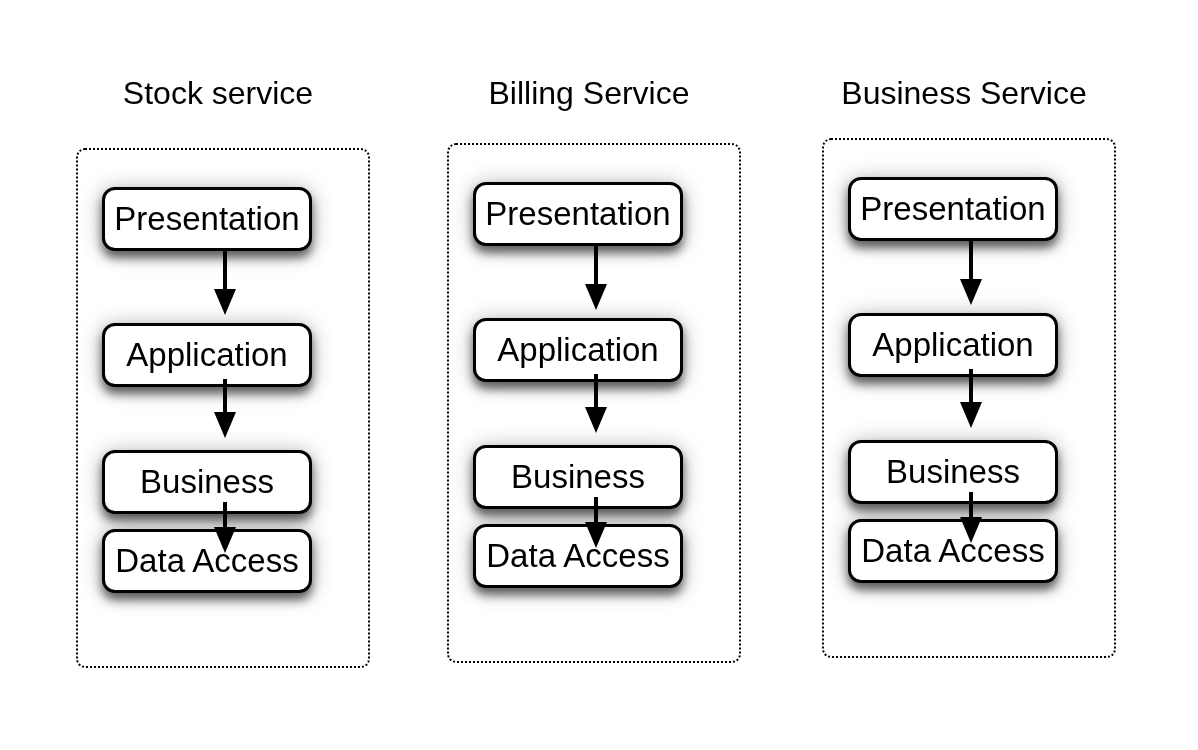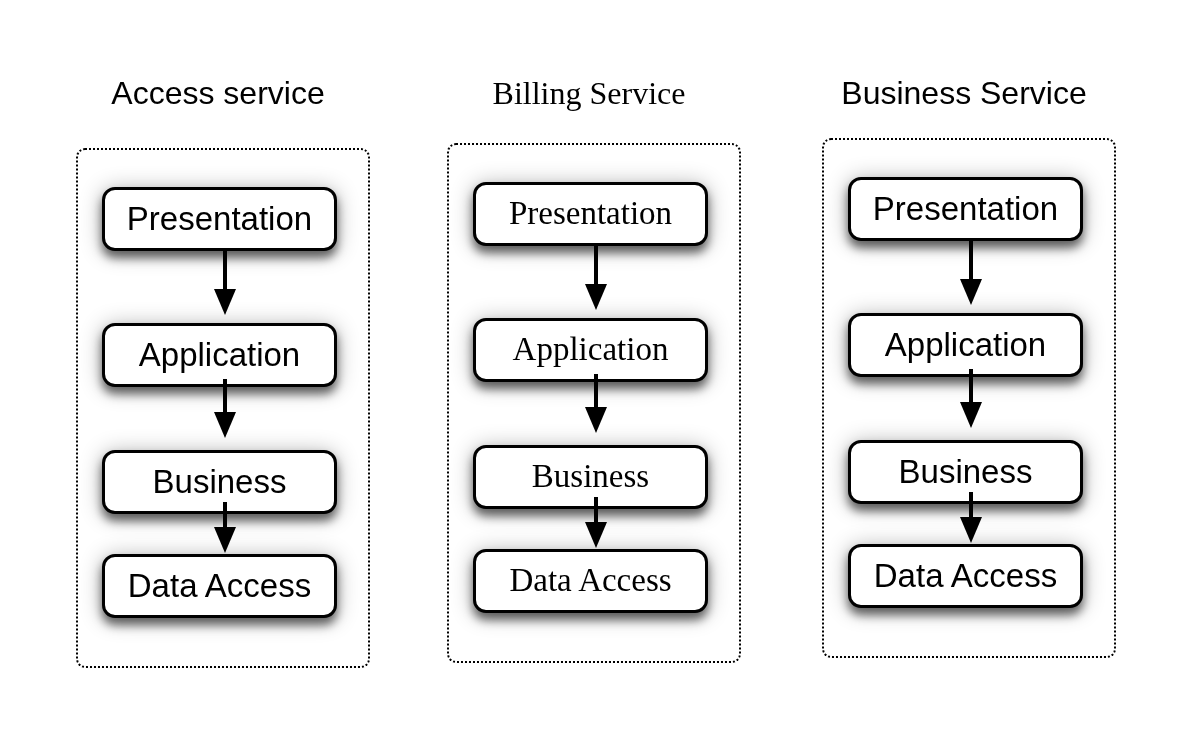--- a/index.html
+++ b/index.html
@@ -16,21 +16,21 @@
     width: 1198px;
     height: 750px;
     background: #ffffff;
   }
   .column {
     position: absolute;
     width: 300px;
     height: 610px;
   }
   .col-0 { left: 76px;  top: 75px; }
-  .col-1 { left: 447px; top: 70px; font-family: Liberation Serif, serif; }
+  .col-1 { left: 447px; top: 70px; }
   .col-2 { left: 822px; top: 65px; }
 
   .title {
     position: absolute;
     left: -8px;
     width: 300px;
     margin: 0;
     text-align: center;
     font-size: 32px;
     font-weight: normal;
@@ -48,35 +48,35 @@
     width: 294px;
     height: 520px;
     border: 2px dotted #000000;
     border-radius: 9px;
     box-sizing: border-box;
   }
 
   .layer-box {
     position: absolute;
     left: 24px;
-    width: 235px;
+    width: 210px;
     height: 64px;
     box-sizing: border-box;
     background: #ffffff;
     border: 3px solid #000000;
     border-radius: 13px;
     box-shadow: 0 7px 10px rgba(0,0,0,0.55), 0 2px 22px rgba(0,0,0,0.30);
     display: flex;
     align-items: center;
     justify-content: center;
   }
   .b-0 { top: 37px; }
   .b-1 { top: 173px; }
   .b-2 { top: 300px; }
-  .b-3 { top: 404px; justify-content: center; }
+  .b-3 { top: 379px; justify-content: center; }
 
   .layer-label {
     font-size: 33px;
     color: #000000;
     white-space: nowrap;
     line-height: 1;
     padding-bottom: 2px;
   }
 
   .arrow {
@@ -105,21 +105,21 @@
     border-top: 26px solid #000000;
     margin-top: -2px;
   }
 </style>
 </head>
 <body>
 
 <div class="canvas">
 
   <section class="column col-0">
-    <h2 class="title">Access service</h2>
+    <h2 class="title">Stock service</h2>
     <div class="panel">
       <div class="layer-box b-0">
         <span class="layer-label">Presentation</span>
       </div>
       <div class="arrow a-0">
         <span class="shaft"></span>
         <span class="head"></span>
       </div>
       <div class="layer-box b-1">
         <span class="layer-label">Application</span>

